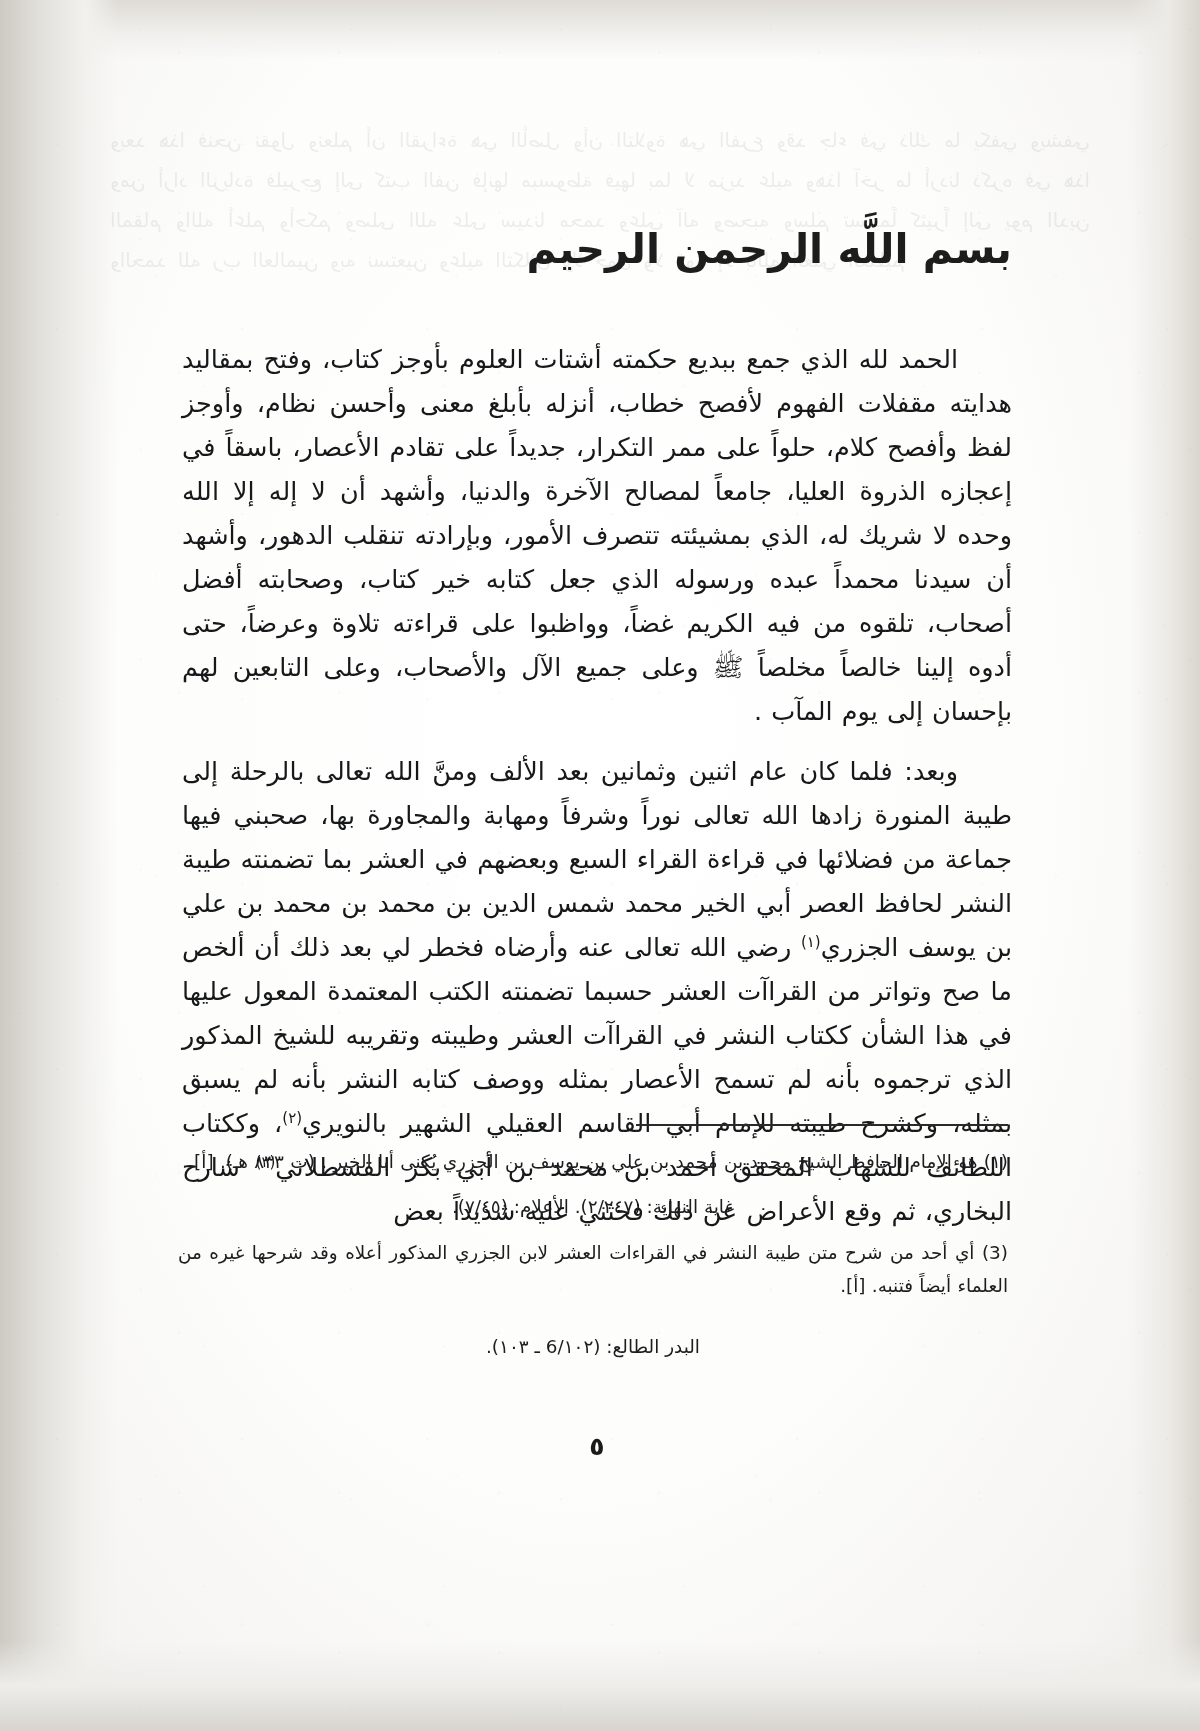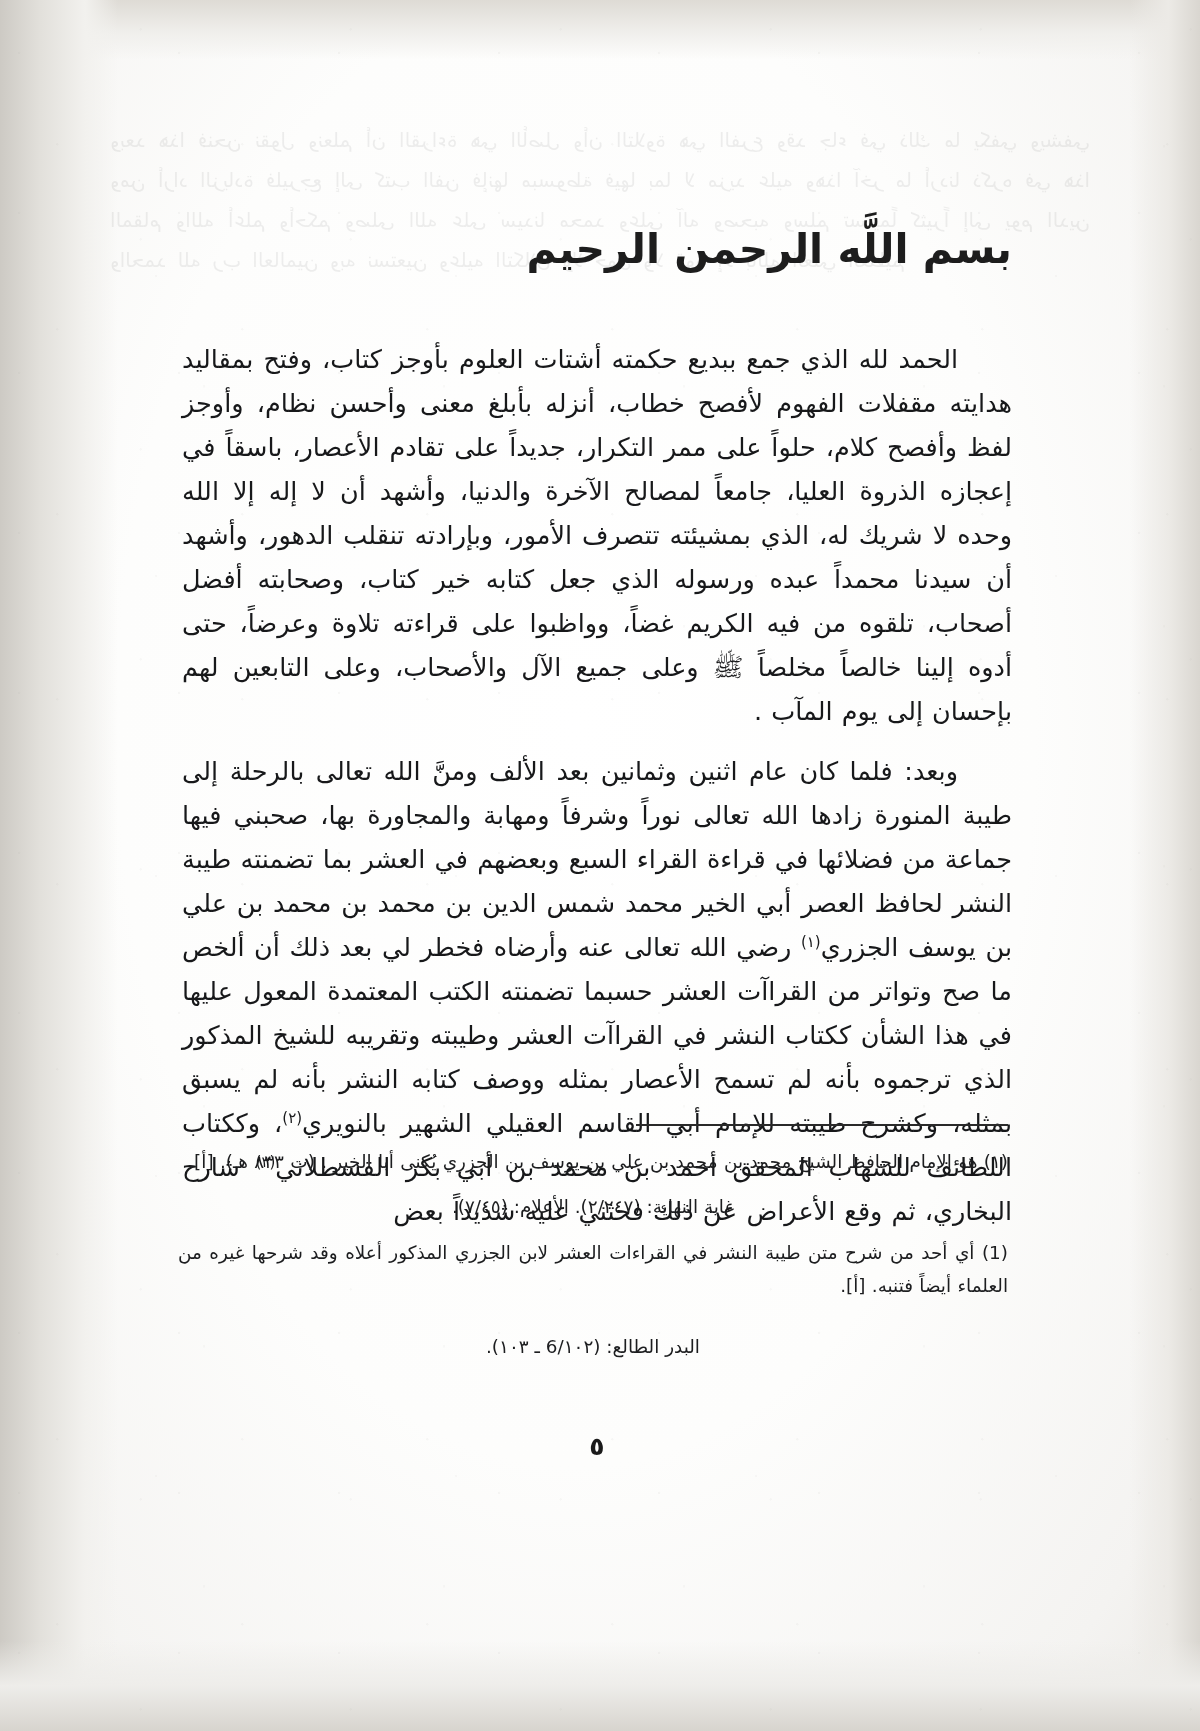--- a/index.html
+++ b/index.html
@@ -207,21 +207,21 @@
 
     </div>
 
     <div class="footnote-zone">
 
       <div class="fn-rule"></div>
 
       <p class="fn">(١) هو الإمام الحافظ الشيخ محمد بن محمد بن علي بن يوسف بن الجزري يُكنى أبا الخير . (ت ٨٣٣ هـ). [أ].</p>
       <p class="fn-source">غاية النهاية: (٢/٢٤٧). الأعلام: (٧/٤٥).</p>
 
-      <p class="fn">(1) أي أحد من شرح متن طيبة النشر في القراءات العشر لابن الجزري المذكور أعلاه وقد شرحها غيره من العلماء أيضاً فتنبه. [أ].</p>
+      <p class="fn">(3) أي أحد من شرح متن طيبة النشر في القراءات العشر لابن الجزري المذكور أعلاه وقد شرحها غيره من العلماء أيضاً فتنبه. [أ].</p>
 
       <div class="fn-gap"></div>
 
       <p class="fn-source">البدر الطالع: (6/١٠٢ ـ ١٠٣).</p>
 
     </div>
 
     <div class="page-number">٥</div>
 
   </div>

